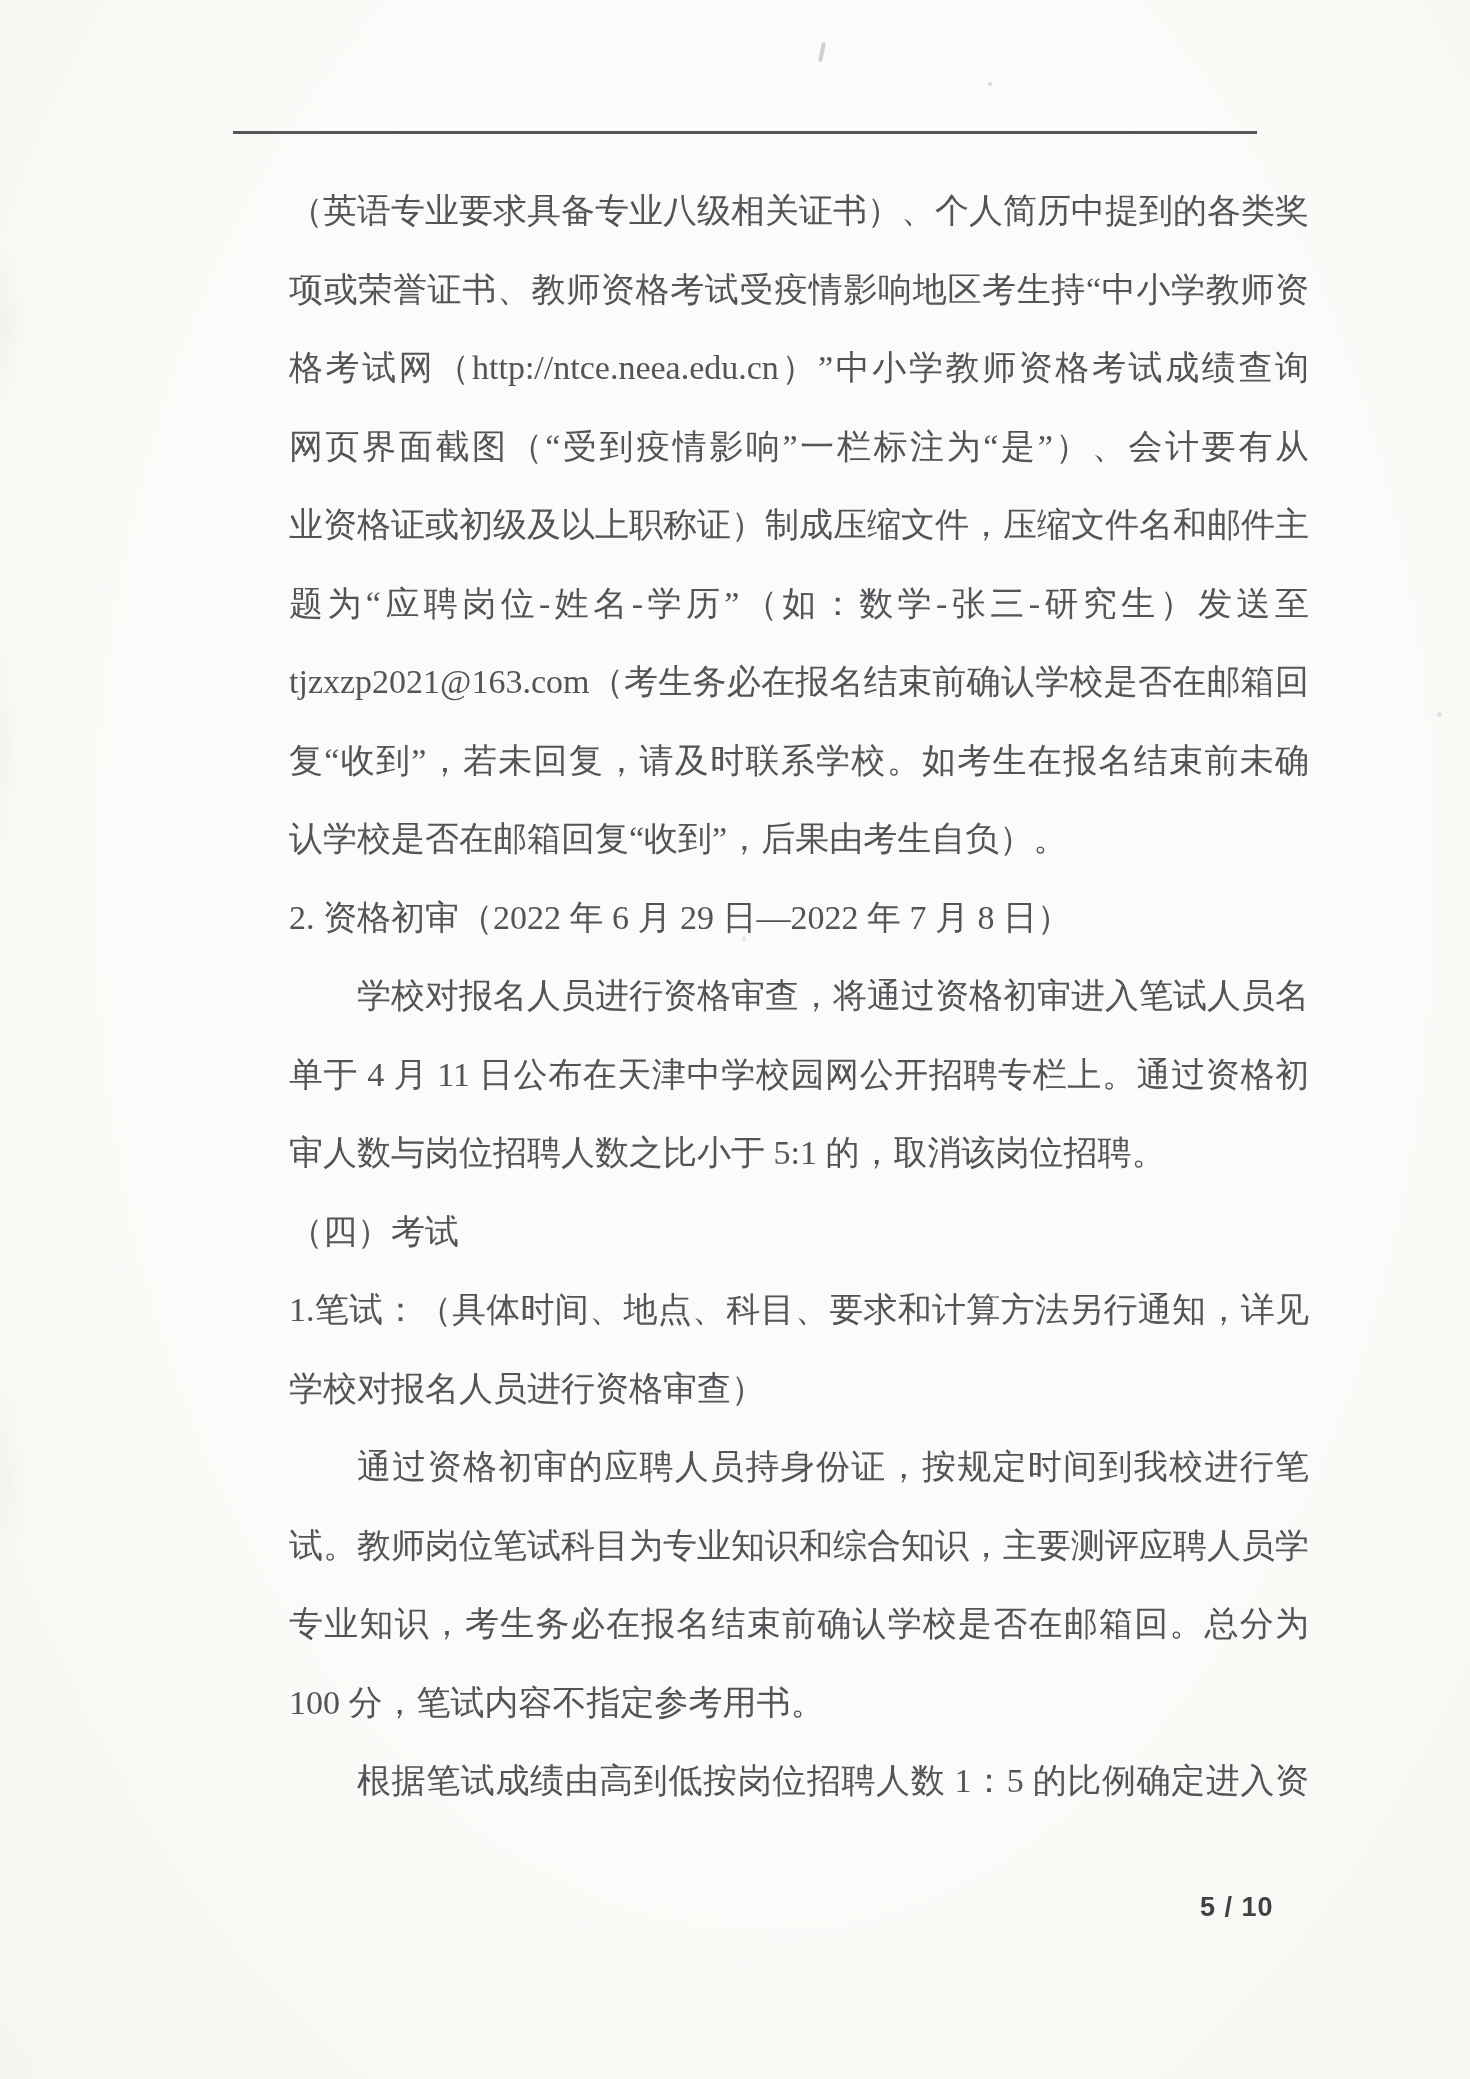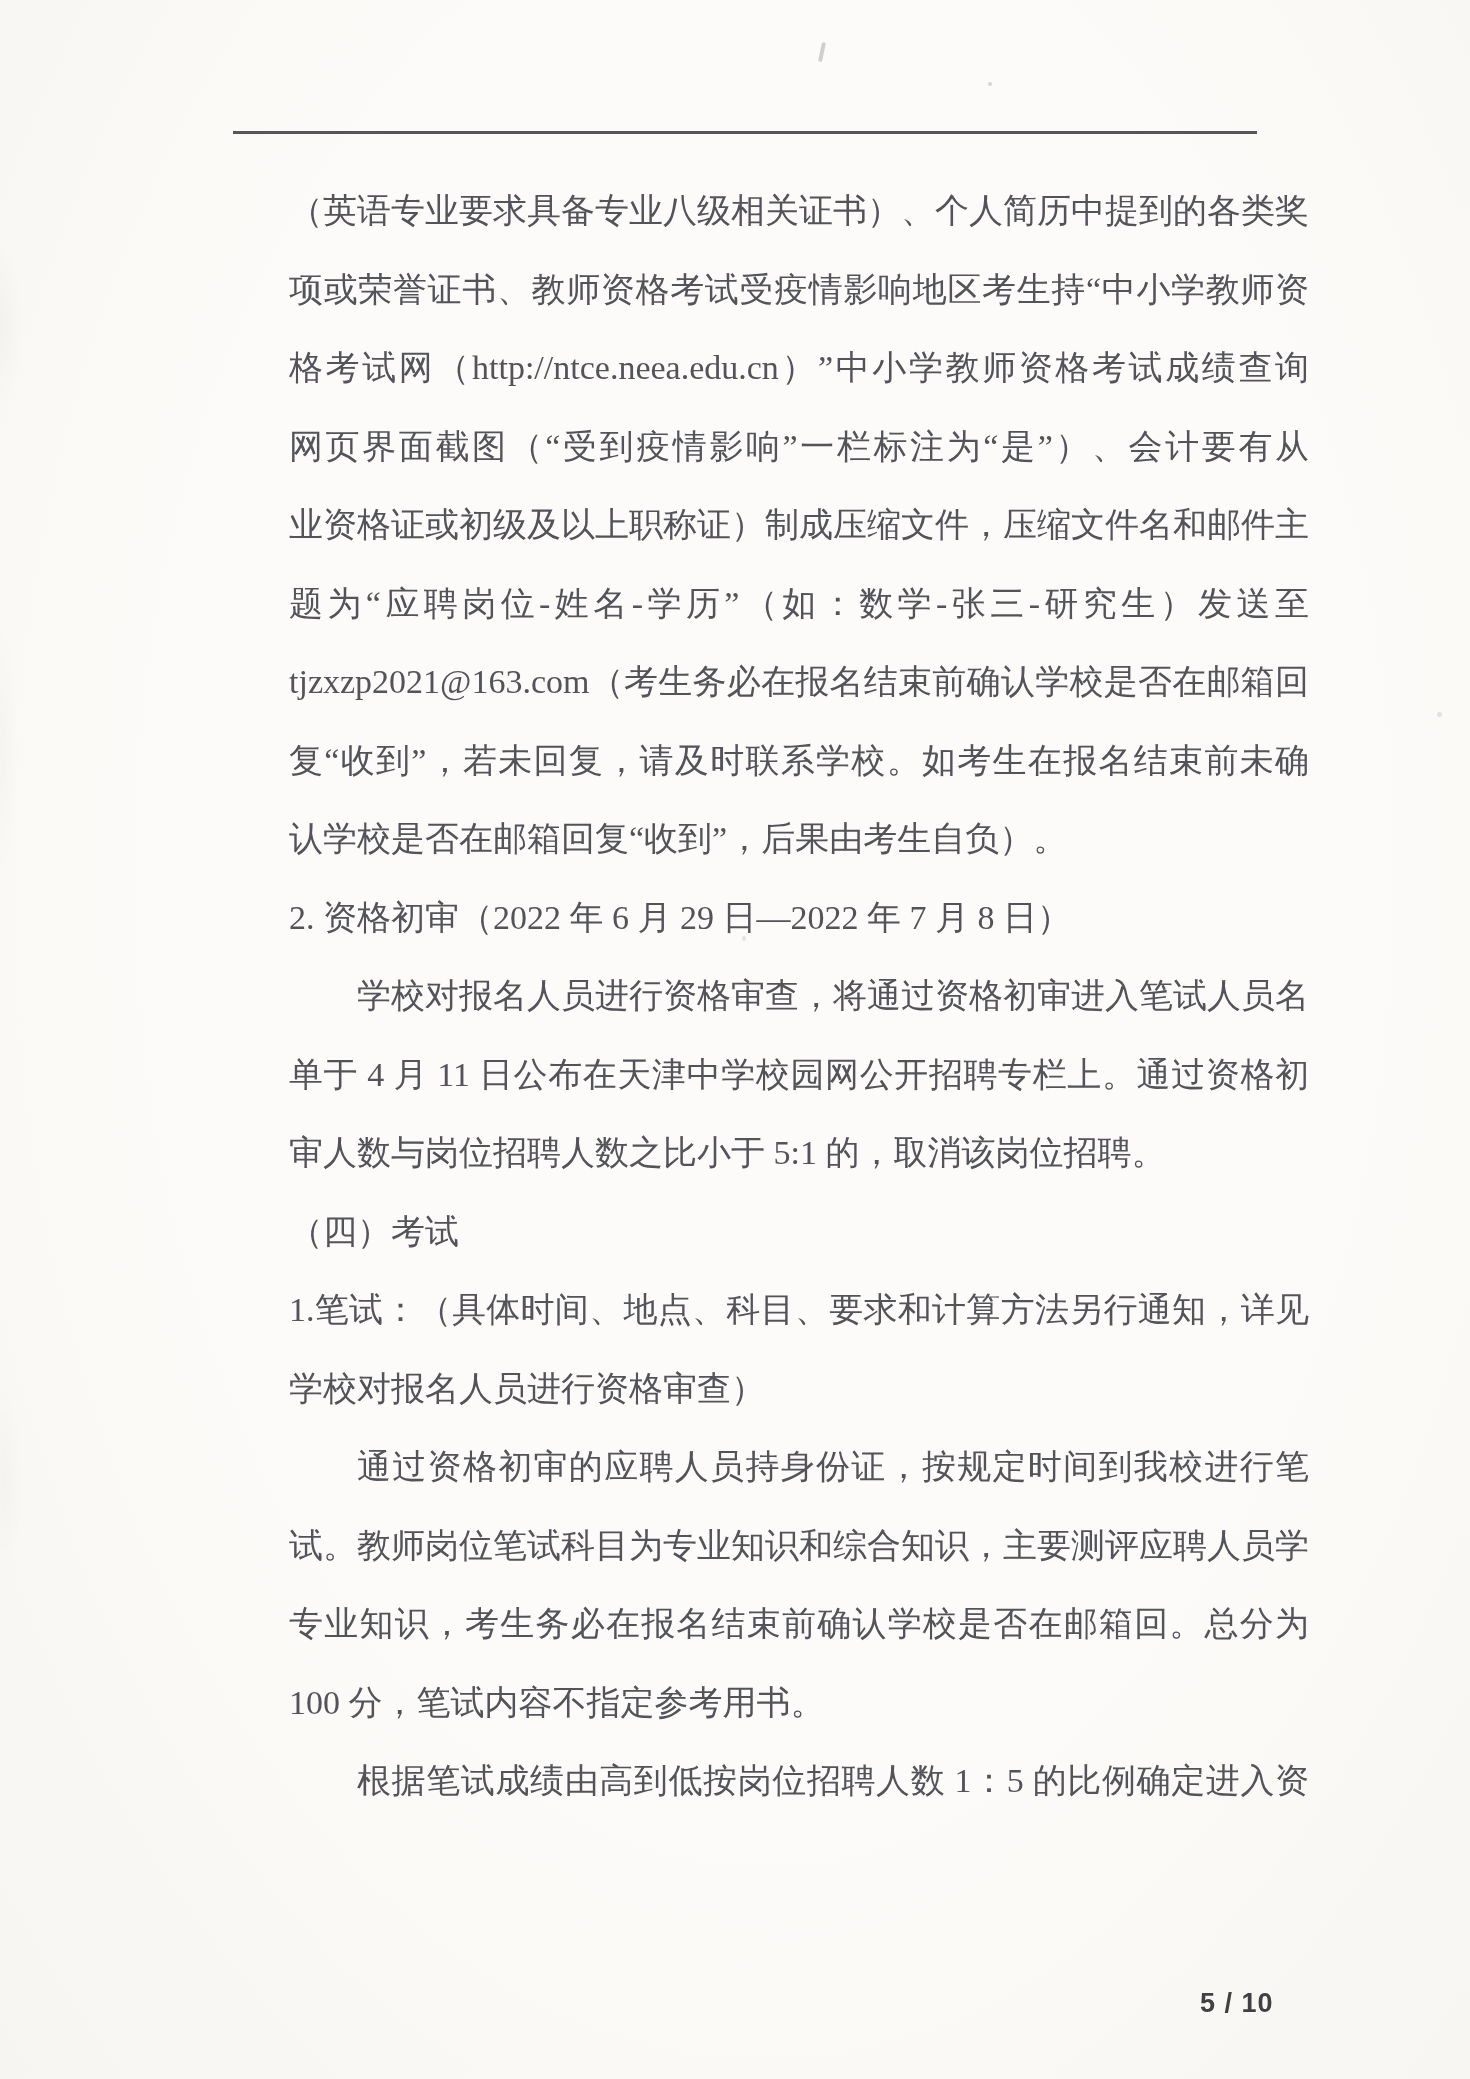--- a/index.html
+++ b/index.html
@@ -31,21 +31,21 @@
     white-space:normal;
     overflow:visible;
   }
   .line.j {
     text-align:justify;
     text-align-last:justify;
     text-justify:inter-character;
   }
   .line.ind { padding-left:68px; }
   .page-number {
-    position:absolute; left:1200px; top:1988px;
+    position:absolute; left:1200px; top:1892px;
     font-family:"Liberation Sans","DejaVu Sans",sans-serif;
     font-weight:bold;
     font-size:27px;
     letter-spacing:1px;
     color:#414144;
   }
   
   .smudge {
     position:absolute;
     background:radial-gradient(ellipse at 30% 50%, rgba(120,120,120,.5), rgba(120,120,120,0) 70%);

